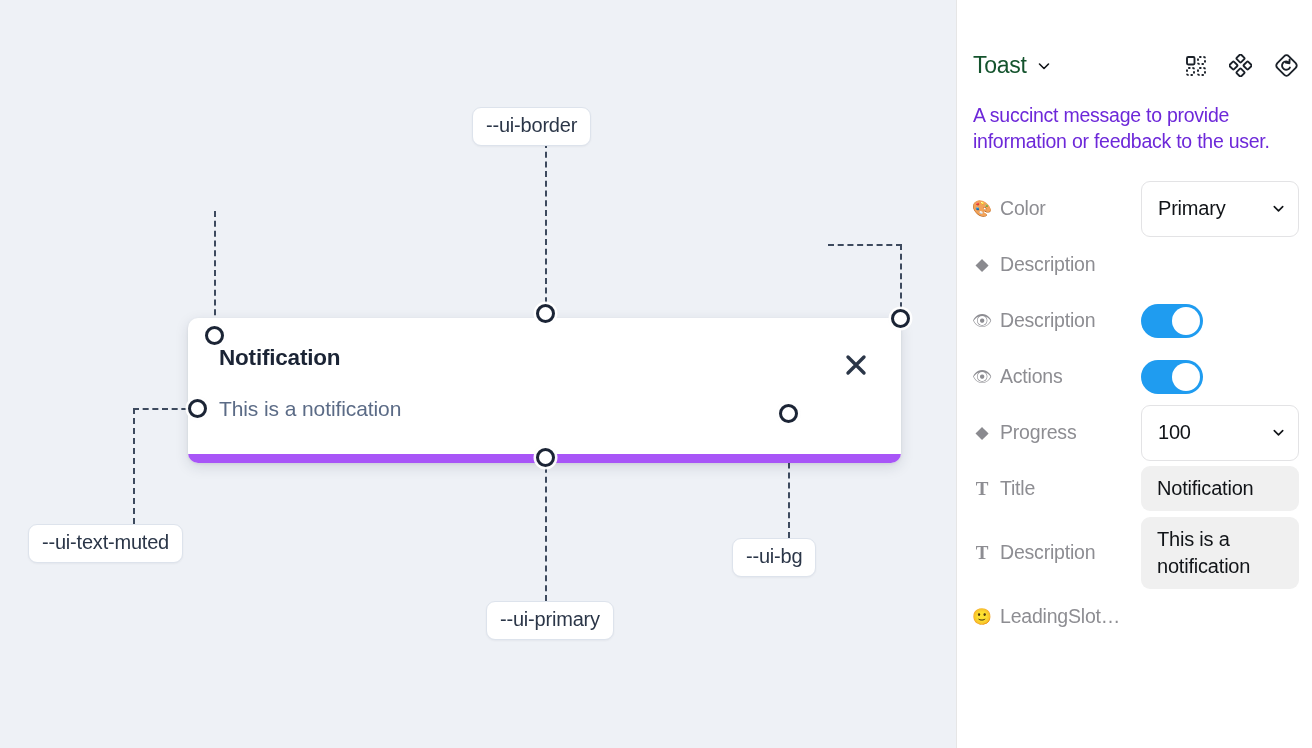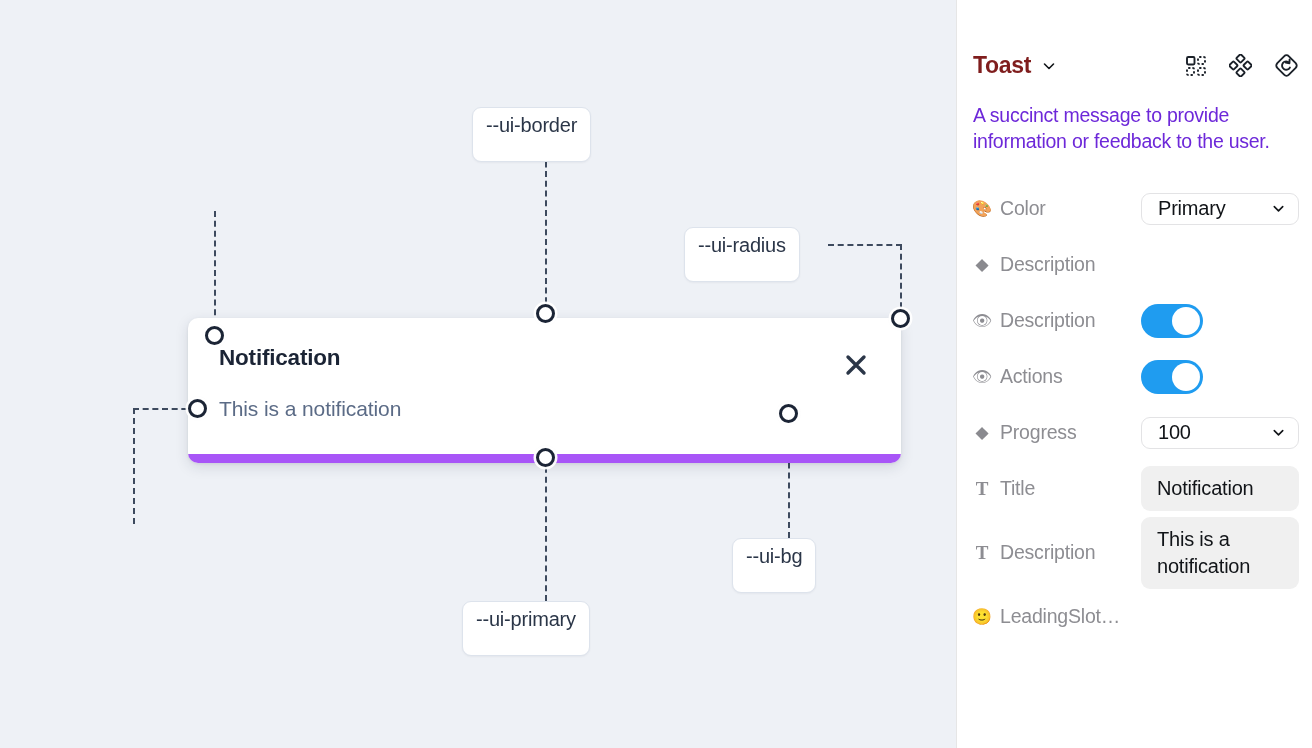--- a/index.html
+++ b/index.html
@@ -47,21 +47,21 @@
     position: absolute; left: 0; right: 0; bottom: 0;
     height: 9px; background: #a855f7;
   }
 
   
   .pill {
     position: absolute;
     background: #ffffff;
     border: 1px solid #dde3ec;
     border-radius: 9px;
-    padding: 6px 13px 24px;
+    padding: 6px 13px 8px;
     font-size: 20px;
     color: #2b3648;
     white-space: nowrap;
     box-shadow: 0 1px 2px rgba(30,41,59,.05);
     letter-spacing: -.2px;
   }
 
   
   .lead {
     position: absolute;
@@ -91,21 +91,21 @@
     background: #ffffff;
     border-left: 1px solid #e6e6e6;
     padding: 0 16px;
     position: relative;
   }
   #panel-header {
     display: flex; align-items: center;
     padding-top: 52px;
   }
   #panel-title {
-    font-size: 23px; font-weight: 700; color: #7f1d1d;
+    font-size: 23px; font-weight: 400; color: #14532d;
     letter-spacing: -.3px;
   }
   #panel-title-caret { margin-left: 10px; display: flex; align-items: center; cursor: pointer; }
   #header-icons {
     margin-left: auto; display: flex; align-items: center; gap: 22px;
   }
   .hicon { cursor: pointer; display: flex; align-items: center; }
 
   #from-file-row {
     display: flex; align-items: center; gap: 12px;
@@ -136,21 +136,21 @@
     font-weight: 700; font-size: 19px; color: #8d8d92;
   }
   .prop-icon.diamond { color: #8a8a8f; font-size: 17px; }
   .prop-control { flex: 1 1 auto; display: flex; }
 
   .select {
     width: 158px;
     background: #ffffff;
     border: 1px solid #e3e3e5;
     border-radius: 9px;
-    height: 32px;
+    height: 56px;
     display: flex; align-items: center;
     padding: 0 12px 0 16px;
     font-size: 20px; color: #111418;
     cursor: pointer; letter-spacing: -.2px;
   }
   .select .val { flex: 1 1 auto; overflow: hidden; white-space: nowrap; }
   .select .caret { display: flex; align-items: center; }
   .select.with-icon { padding-left: 12px; gap: 8px; }
   .select .di { flex: 0 0 auto; display: flex; }
 
@@ -206,22 +206,22 @@
     <div id="toast-desc">This is a notification</div>
     <div id="toast-close">
       <svg width="26" height="26" viewBox="0 0 26 26" fill="none">
         <path d="M5 5 L21 21 M21 5 L5 21" stroke="#2b3648" stroke-width="3.4" stroke-linecap="round"></path>
       </svg>
     </div>
     <div id="toast-progress"></div>
   </div>
 
   <div class="pill" style="left:472px; top:107px;">--ui-border</div>
-  <div class="pill" style="left:684px; top:227px;">--ui-radius</div>
-  <div class="pill" style="left:462px; top:601px;">--ui-primary</div>
+  <div class="pill" style="left:28px;  top:524px;">--ui-text-muted</div>
+  <div class="pill" style="left:486px; top:601px;">--ui-primary</div>
   <div class="pill" style="left:732px; top:538px;">--ui-bg</div>
 
   <div class="handle" style="left:545px; top:313px;"></div>
   <div class="handle" style="left:214px; top:335px;"></div>
   <div class="handle" style="left:900px; top:318px;"></div>
   <div class="handle" style="left:197px; top:408px;"></div>
   <div class="handle" style="left:545px; top:457px;"></div>
   <div class="handle" style="left:788px; top:413px;"></div>
 </div>
 

